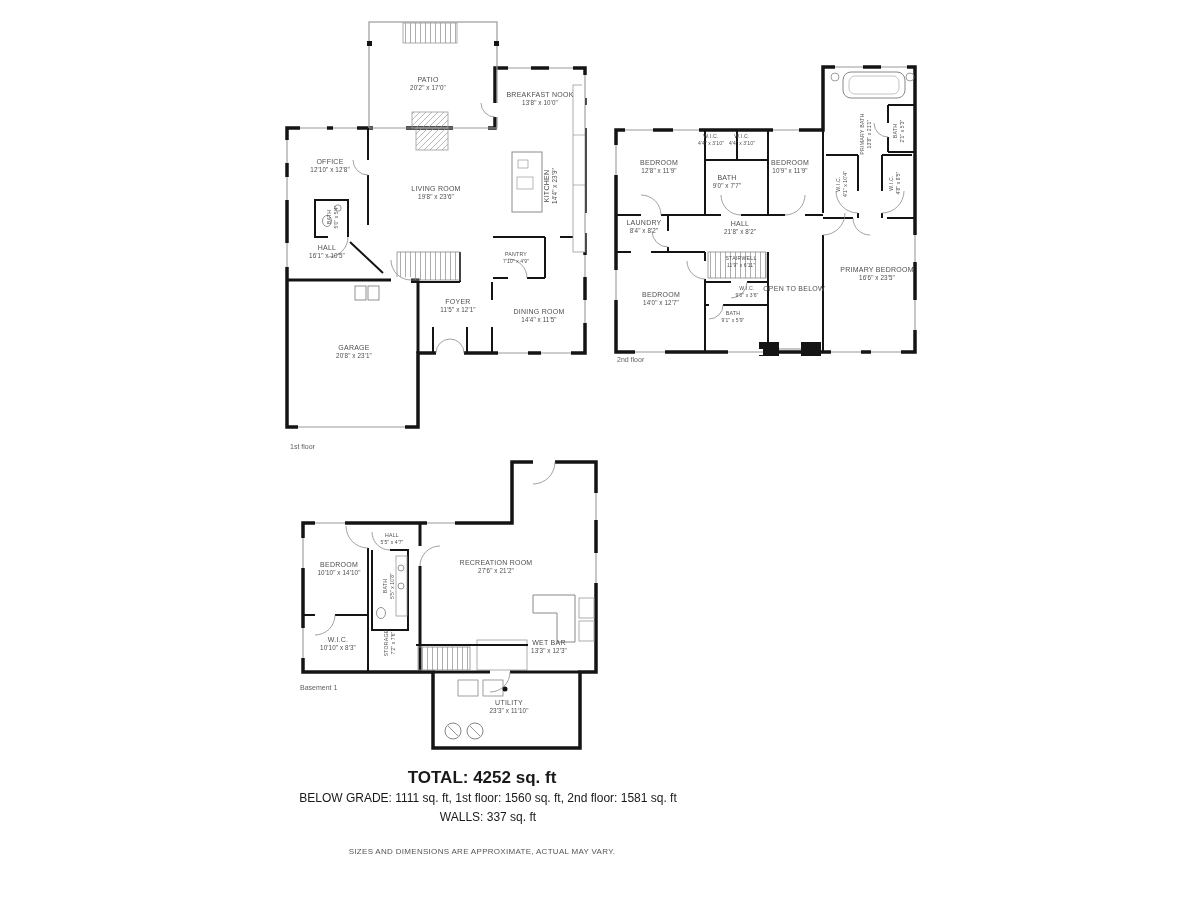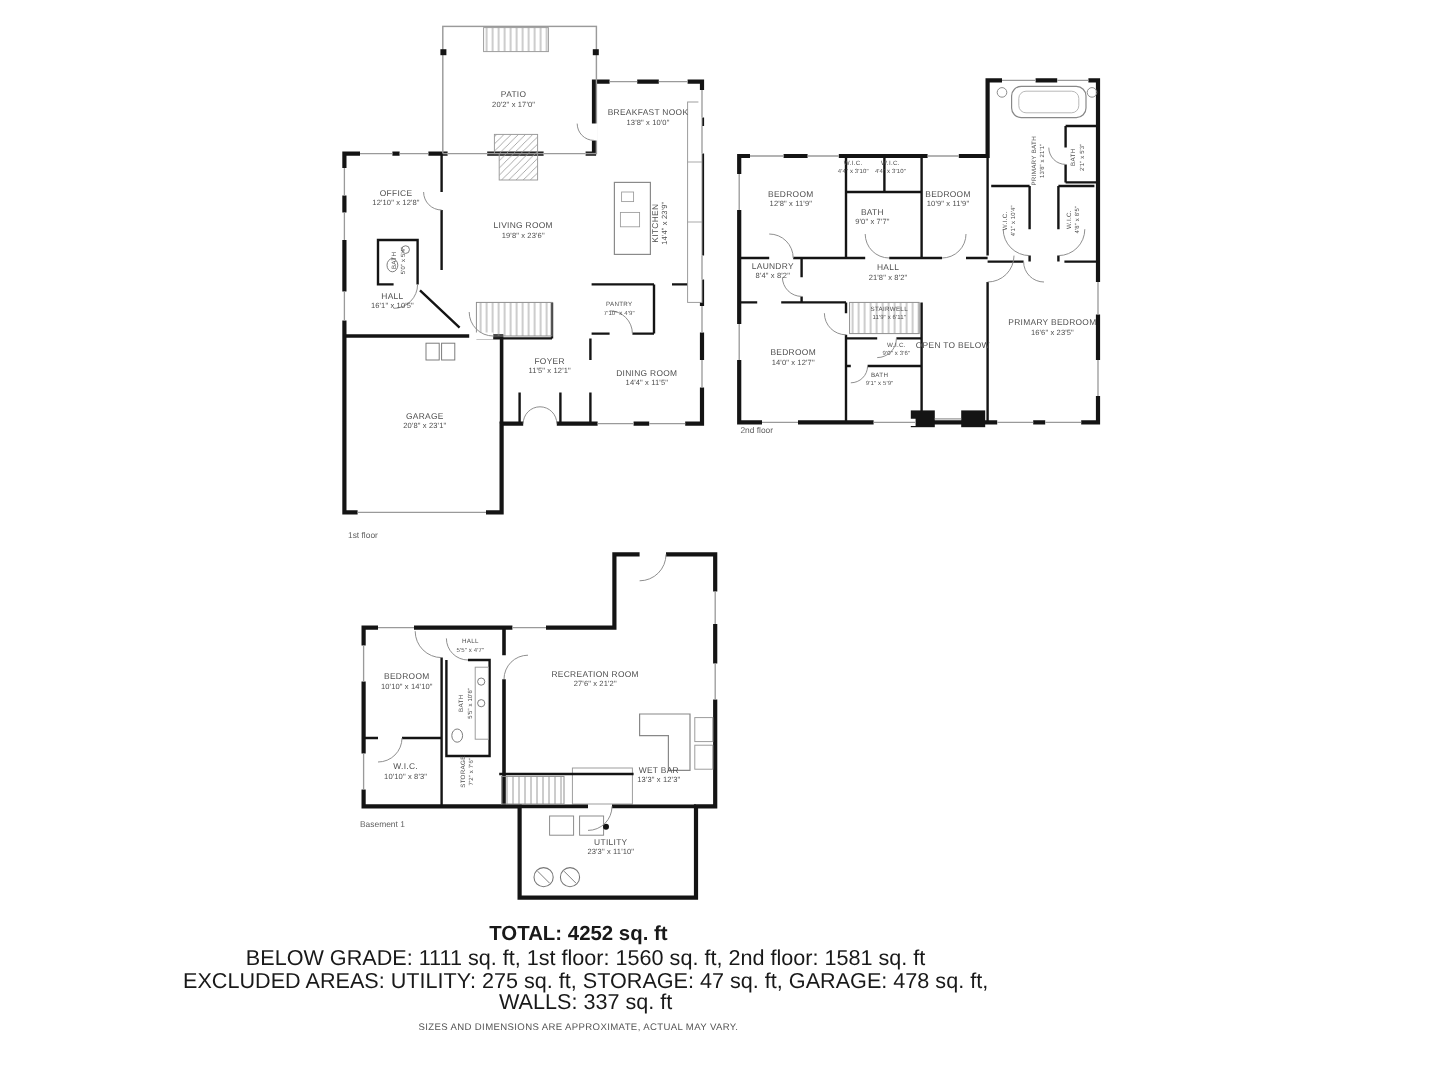--- a/index.html
+++ b/index.html
@@ -10,22 +10,22 @@
       transform:translate(-50%,-50%);text-align:center;color:#4e4e4e;
       white-space:nowrap;line-height:1.35;}
   .rl .rn{font-size:7px;letter-spacing:.25px;}
   .rl .rd{font-size:6.3px;letter-spacing:.1px;}
   .rl.v{transform:translate(-50%,-50%) rotate(-90deg);}
   .rl.sm .rn{font-size:5.2px;}
   .rl.sm .rd{font-size:5px;}
   .cap{position:absolute;font-size:7px;color:#5f5f5f;}
   .summary{position:absolute;left:0;top:768px;width:964px;text-align:center;color:#191919;}
   .summary .t{font-size:17px;font-weight:bold;margin:0 0 1px 0;}
-  .summary .l{font-size:18px;line-height:18.5px;margin-left:12px;}
-  .disc{margin-top:6px;font-size:8px;color:#555;letter-spacing:.3px;}
+  .summary .l{font-size:12px;line-height:18.5px;margin-left:12px;}
+  .disc{margin-top:21px;font-size:8px;color:#555;letter-spacing:.3px;}
   .logo{position:absolute;left:0;top:853px;width:145px;height:47px;background:#58595b;}
   .logo .b{position:absolute;left:9px;top:1px;font-family:"Liberation Serif",serif;
            font-weight:bold;font-size:30px;color:#fbfbfb;letter-spacing:-.5px;}
   .logo .plus{position:absolute;left:82px;top:2px;font-size:19px;font-weight:bold;
            color:#c75a2e;font-family:"Liberation Sans",sans-serif;}
   .logo .tm{position:absolute;left:100px;top:5px;font-size:10px;color:#999b9d;}
   .logo .mls{position:absolute;left:106px;top:16px;font-size:15px;letter-spacing:2.2px;color:#a1a3a5;}
   svg{display:block;}
 </style>
 </head>
@@ -306,19 +306,18 @@
     </div>
   <div class="rl" style="left:509px;top:707px">
       <span class="rn">UTILITY</span>
       <span class="rd">23'3" x 11'10"</span>
     </div>
   <div class="cap" style="left:300px;top:684px">Basement 1</div>
 
   <div class="summary">
     <div class="t">TOTAL: 4252 sq. ft</div>
     <div class="l">BELOW GRADE: 1111 sq. ft, 1st floor: 1560 sq. ft, 2nd floor: 1581 sq. ft</div>
-    <div class="l">EXCLUDED AREAS: UTILITY: 275 sq. ft, STORAGE: 47 sq. ft, GARAGE: 478 sq. ft,</div>
     <div class="l">WALLS: 337 sq. ft</div>
     <div class="disc">SIZES AND DIMENSIONS ARE APPROXIMATE, ACTUAL MAY VARY.</div>
   </div>
 
 
 </div>
 
 </body></html>

